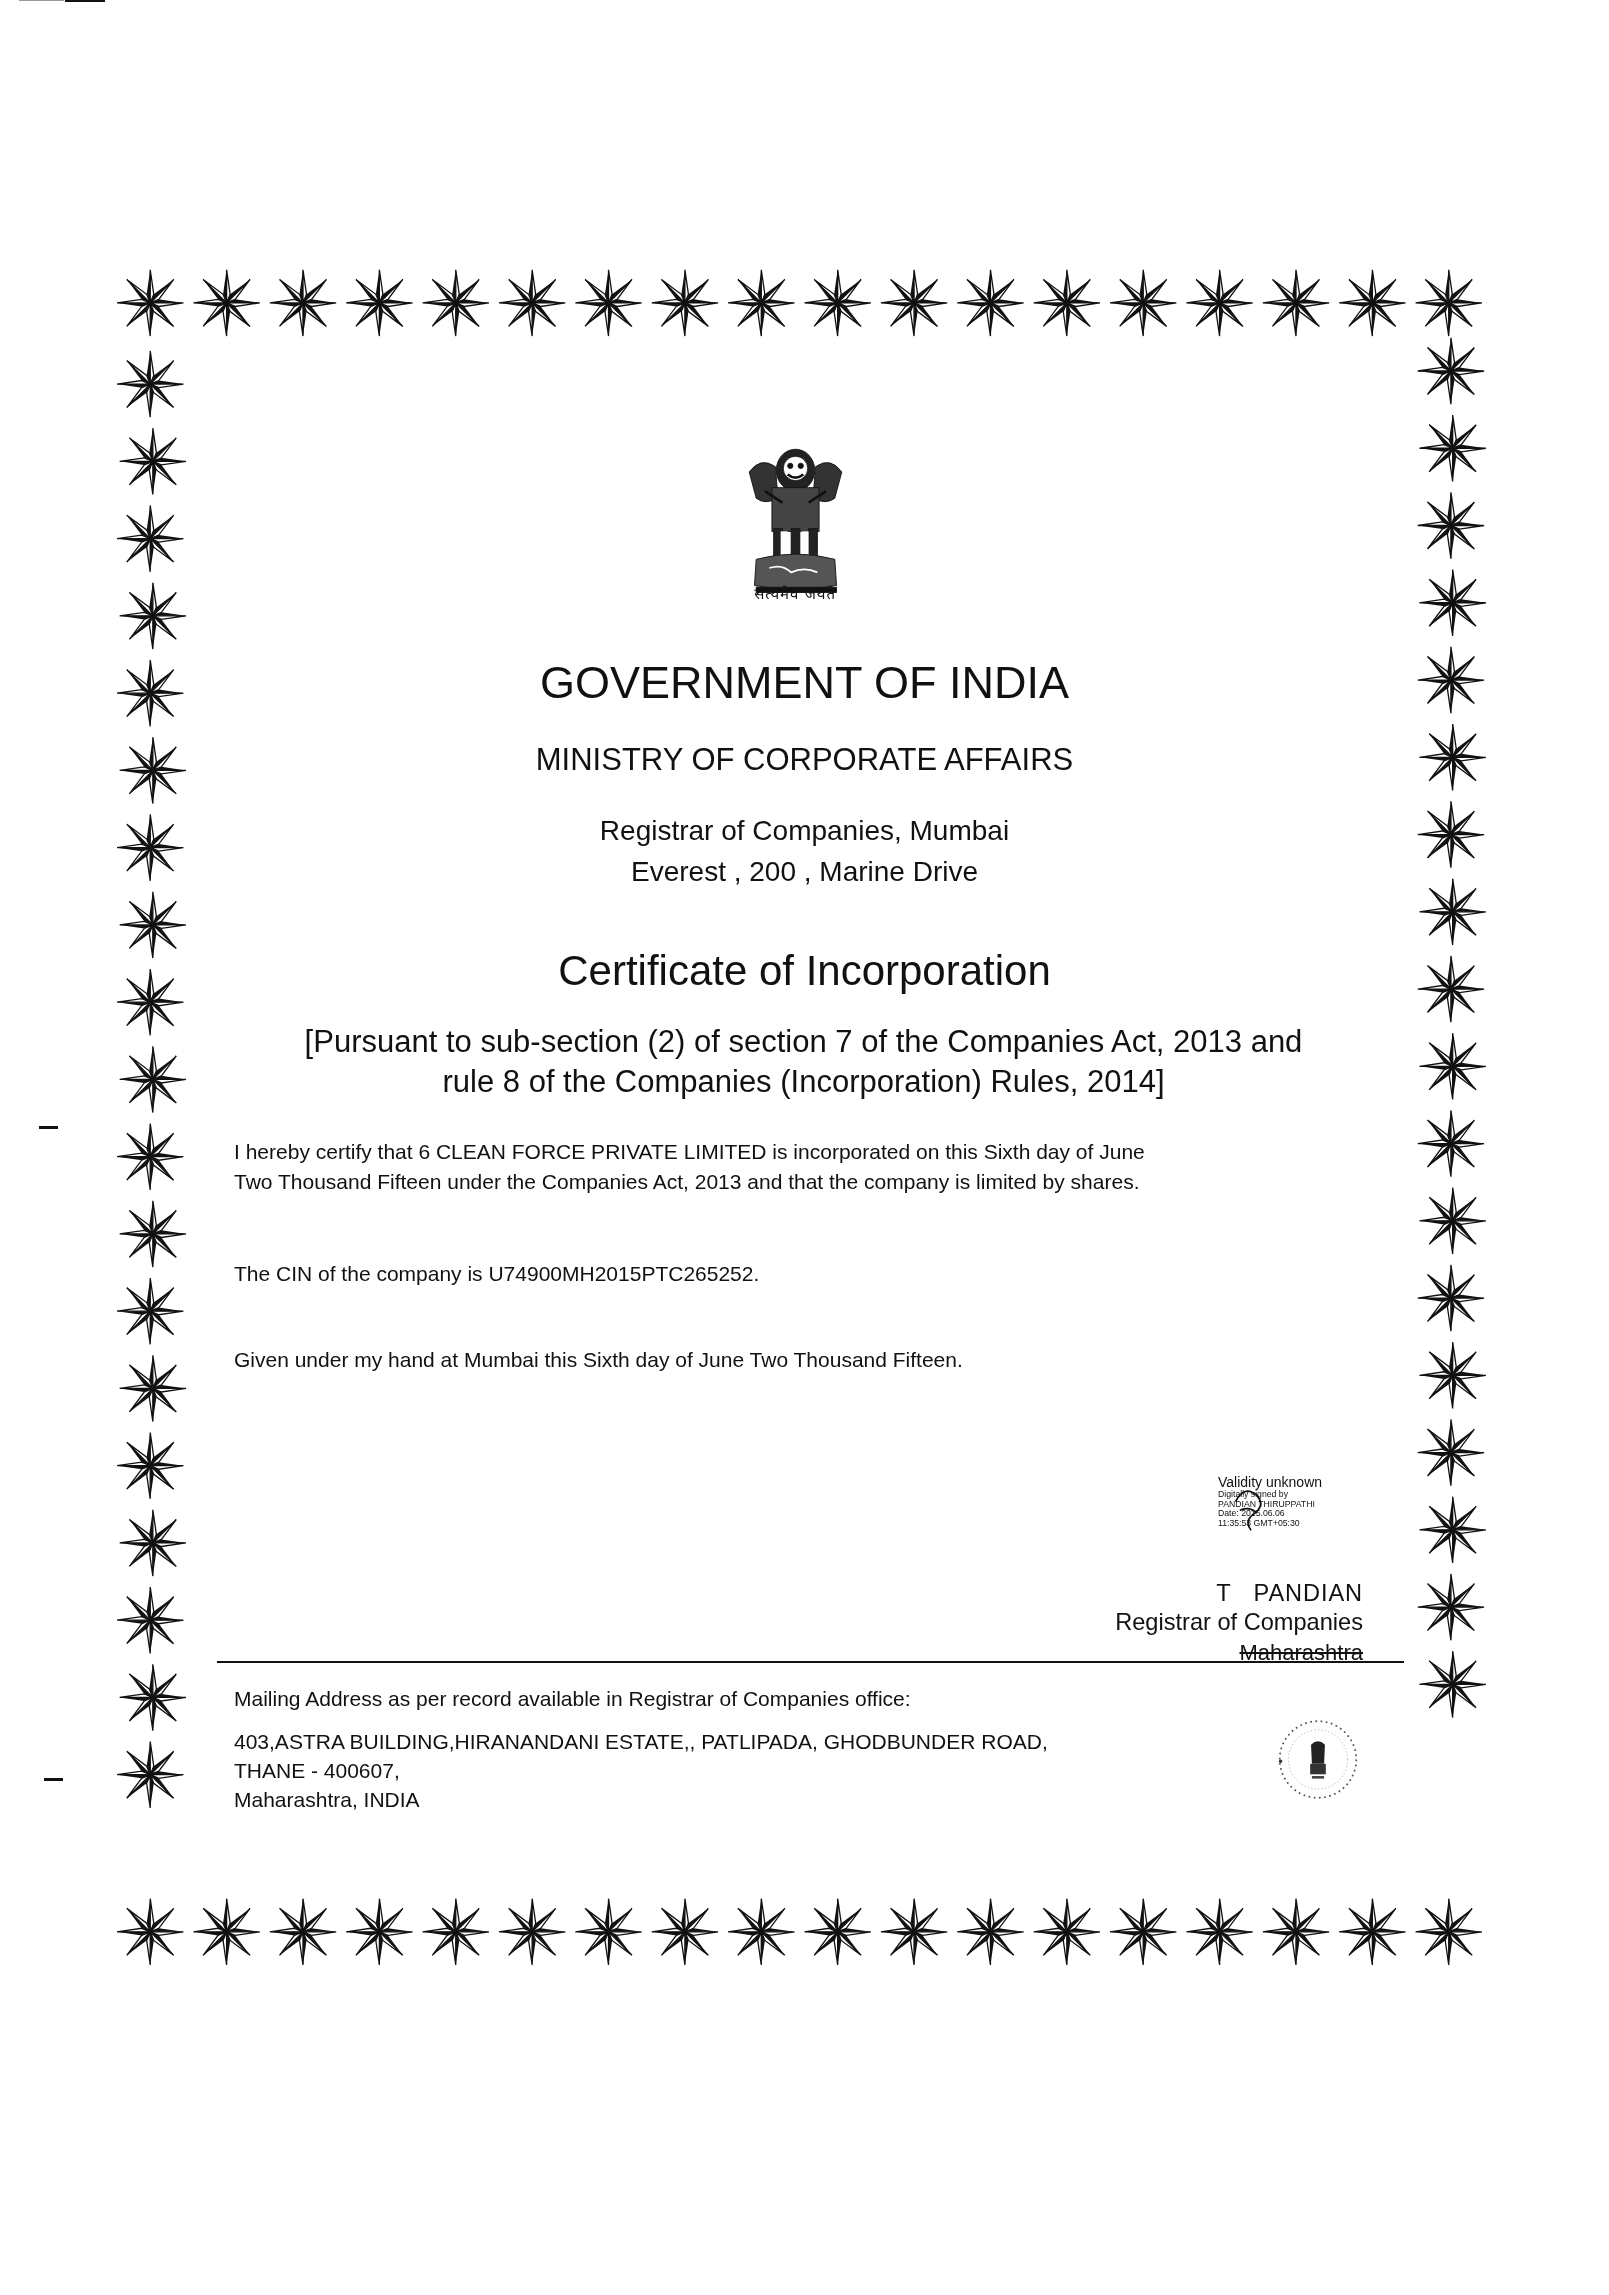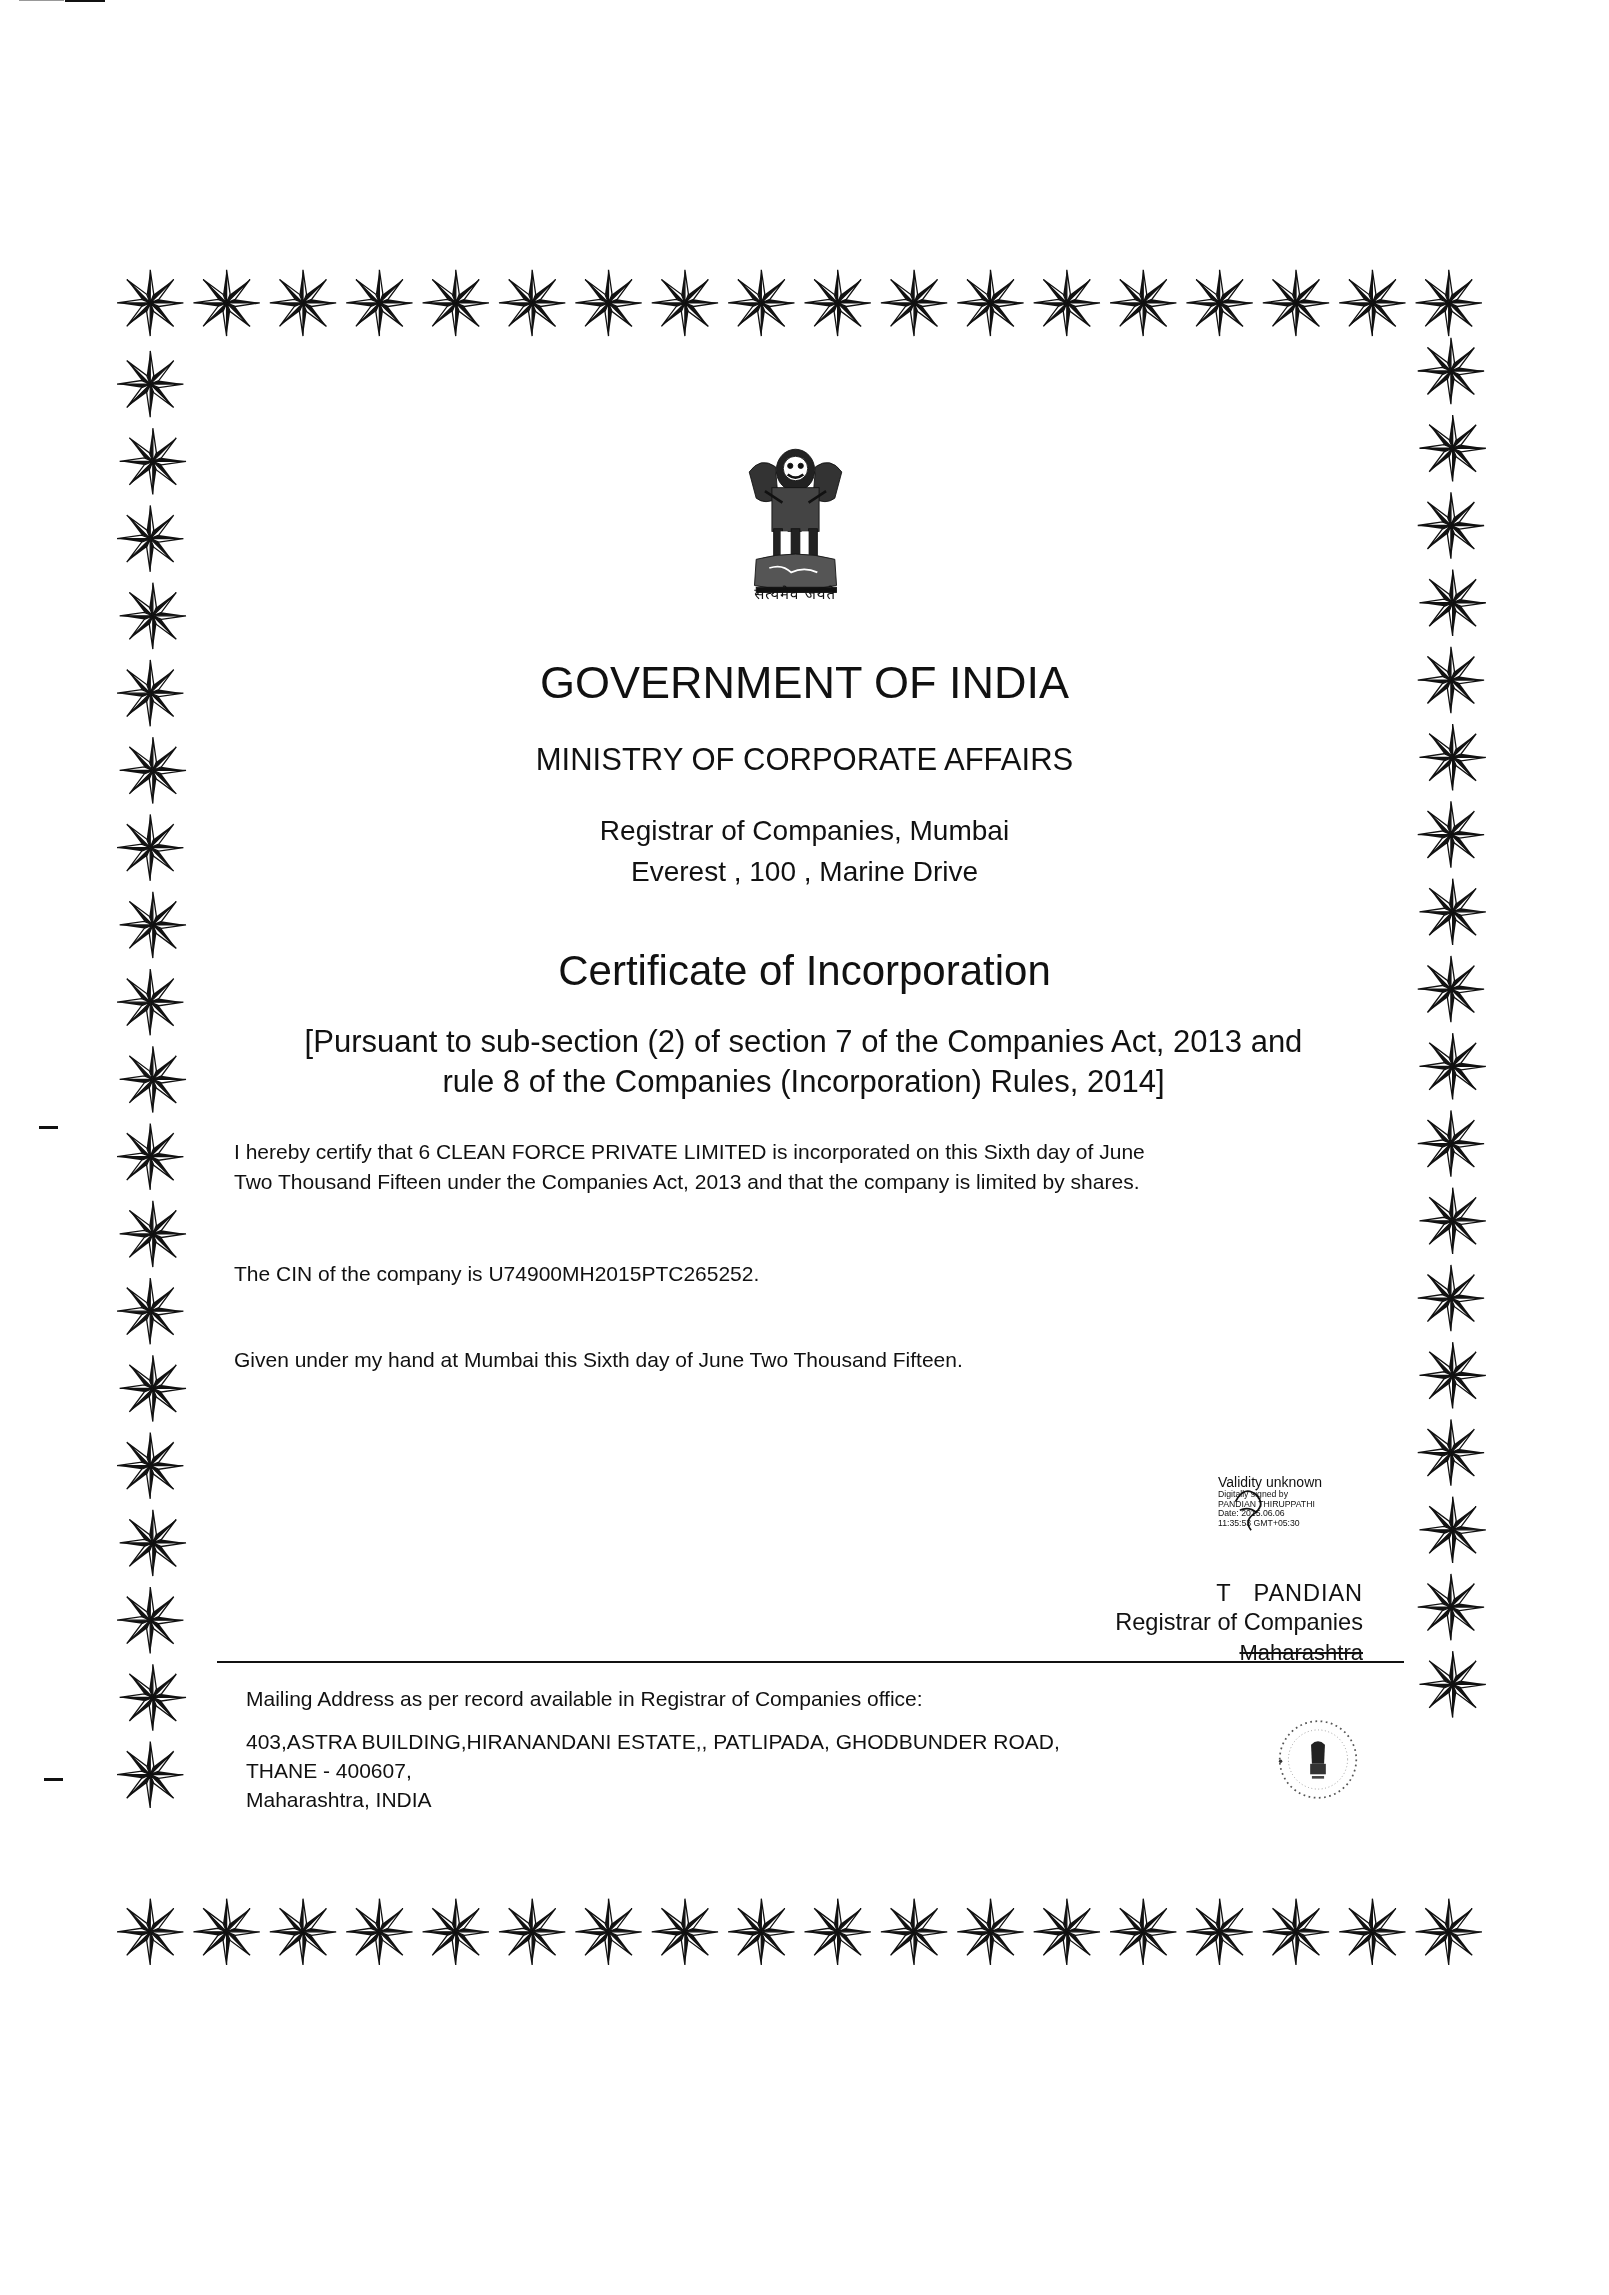--- a/index.html
+++ b/index.html
@@ -23,21 +23,21 @@
   .p-given { top: 1345px; }
   .dsig { position: absolute; left: 1218px; top: 1474px; font-size: 13px; }
   .dsig .valid { font-size: 14px; }
   .dsig .small { font-size: 8.7px; line-height: 9.6px; }
   .sig-squiggle { position: absolute; left: 1218px; top: 1480px; width: 61px; height: 52px; }
   .signer { position: absolute; right: 246px; text-align: right; font-size: 23.6px; }
   .s-name { top: 1580px; letter-spacing: 0.9px; }
   .s-title { top: 1609px; margin-left: 46px; }
   .s-state { top: 1640px; font-size: 22px; text-decoration: line-through; }
   .rule { position: absolute; left: 217px; top: 1661px; width: 1187px; height: 1.7px; background: #111; }
-  .mail { position: absolute; left: 234px; font-size: 21px; margin-left: 12px; }
+  .mail { position: absolute; left: 234px; font-size: 21px; }
   .m-head { top: 1687px; }
   .m-addr { top: 1727px; line-height: 29px; }
   .seal { position: absolute; left: 1270px; top: 1716px; width: 96px; height: 87px; }
 </style>
 </head>
 <body>
 
 <div class="scan-mark" style="left:19px;top:0;width:45px;height:0.9px;background:#999;"></div>
 <div class="scan-mark" style="left:65px;top:0;width:40px;height:1.7px;"></div>
 <div class="scan-mark" style="left:39px;top:1126px;width:19px;height:2.6px;"></div>
@@ -1379,21 +1379,21 @@
     <path d="M30 140 Q75 128 120 140 L122 170 Q75 180 28 170 Z" fill="#555"></path>
     <path d="M45 150 Q60 145 70 155 Q85 148 100 155" fill="none" stroke="#fff" stroke-width="2"></path>
     <rect x="30" y="172" width="92" height="6" fill="#111"></rect>
   </g>
 </svg>
 <div class="motto">सत्यमेव जयते</div>
 
 <div class="center t-gov">GOVERNMENT OF INDIA</div>
 <div class="center t-min">MINISTRY OF CORPORATE AFFAIRS</div>
 <div class="center t-roc">Registrar of Companies, Mumbai</div>
-<div class="center t-addr">Everest  , 100 , Marine Drive</div>
+<div class="center t-addr">Everest  , 200 , Marine Drive</div>
 
 <div class="center t-cert">Certificate of Incorporation</div>
 <div class="center t-pursuant">
   <div>[Pursuant to sub-section (2) of section 7 of the Companies Act, 2013 and</div>
   <div>rule 8 of the Companies (Incorporation) Rules, 2014]</div>
 </div>
 
 <div class="para p-certify">
   <div>I hereby certify that 6 CLEAN FORCE PRIVATE LIMITED is incorporated on this  Sixth day of June</div>
   <div>Two Thousand Fifteen under the Companies Act, 2013 and that the company is limited by shares.</div>

